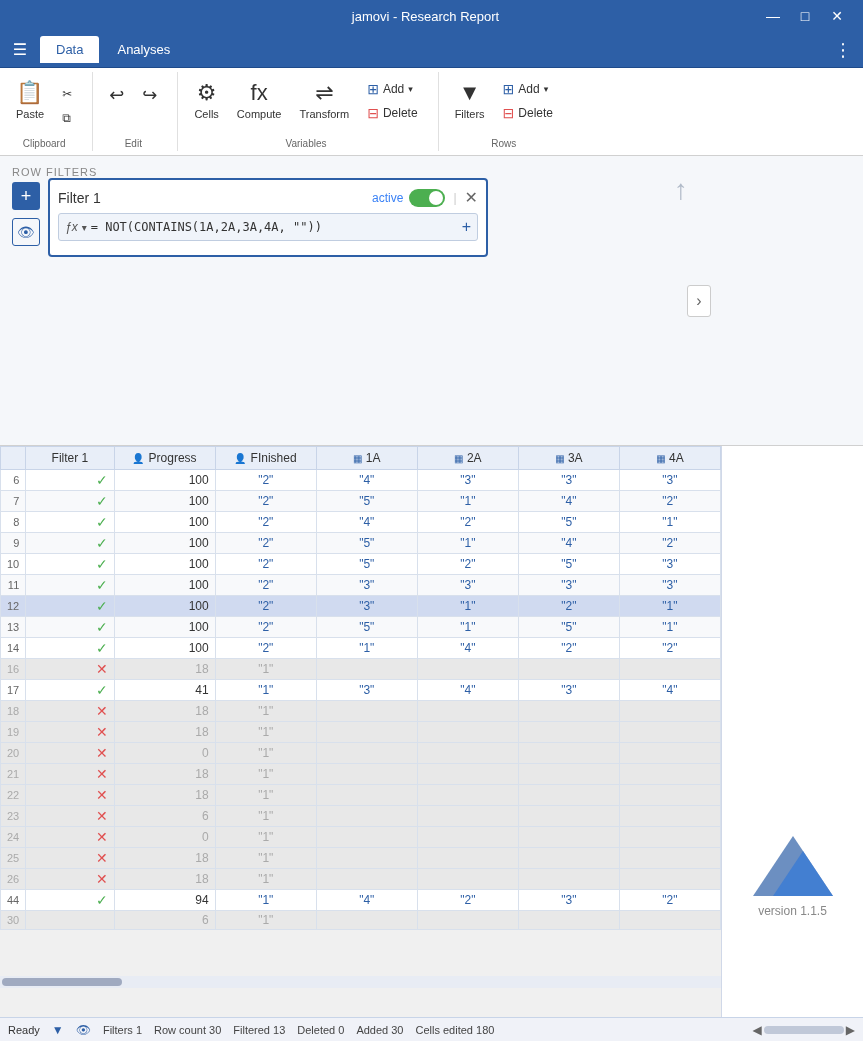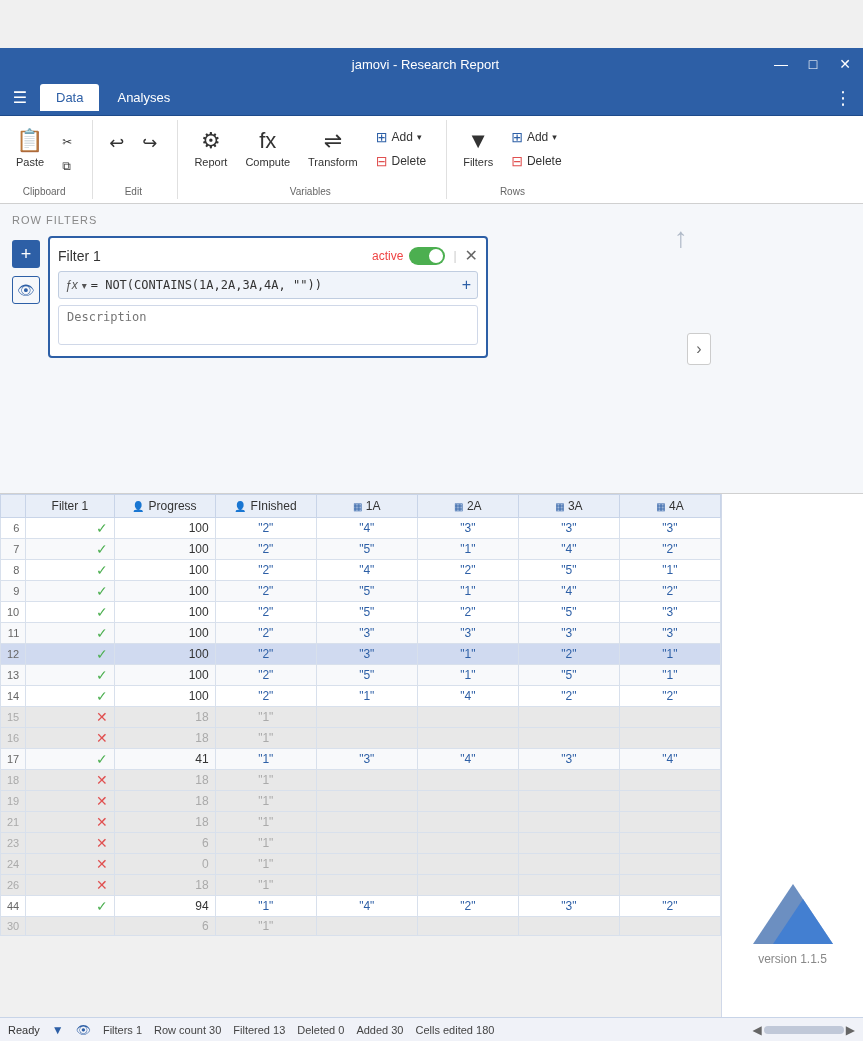--- a/index.html
+++ b/index.html
@@ -6,22 +6,21 @@
     body { font-family: 'Segoe UI', Arial, sans-serif; font-size: 12px; background: #f0f0f0; width: 863px; height: 1041px; overflow: hidden; }
 
     
     .title-bar {
       background: #2d5fa6;
       color: white;
       height: 32px;
       display: flex;
       align-items: center;
       justify-content: space-between;
-      padding: 0 4px;
-      margin-top: 48px;
+      padding: 0 12px;
     }
     .title-bar-title { flex: 1; text-align: center; font-size: 13px; }
     .title-bar-controls { display: flex; gap: 4px; }
     .title-btn {
       width: 28px; height: 28px;
       background: transparent;
       border: none;
       color: white;
       cursor: pointer;
       font-size: 14px;
@@ -111,21 +110,21 @@
       font-size: 12px;
       color: #333;
     }
     .add-del-group { display: flex; flex-direction: column; gap: 2px; margin-top: 2px; }
     .icon-add { color: #2d5fa6; font-size: 14px; }
     .icon-del { color: #e05050; font-size: 14px; }
     .filter-panel-title {
       font-size: 11px;
       color: #888;
       letter-spacing: 1px;
-      margin-bottom: 10px;
+      margin-bottom: 0;
       text-transform: uppercase;
     }
     .filter-panel-inner { display: flex; gap: 8px; }
     .filter-side-buttons { display: flex; flex-direction: column; gap: 8px; align-items: center; padding-top: 4px; }
     .filter-add-btn {
       width: 28px; height: 28px;
       background: #2d5fa6; color: white;
       border: none; border-radius: 3px;
       font-size: 18px; cursor: pointer;
       display: flex; align-items: center; justify-content: center;
@@ -145,21 +144,21 @@
       width: 440px;
     }
     .filter-card-header {
       display: flex;
       align-items: center;
       justify-content: space-between;
       margin-bottom: 6px;
     }
     .filter-name { font-size: 14px; font-weight: 500; color: #333; }
     .filter-active-area { display: flex; align-items: center; gap: 6px; }
-    .filter-active-label { font-size: 12px; color: #ef4444; margin-left: 20px; }
+    .filter-active-label { font-size: 12px; color: #3b82f6; margin-left: 20px; }
     .toggle-switch {
       width: 36px; height: 18px;
       background: #4CAF50;
       border-radius: 9px;
       position: relative;
       cursor: pointer;
     }
     .toggle-switch::after {
       content: '';
       position: absolute;
@@ -339,21 +338,21 @@
         <span style="font-size:18px;">↪</span>
       </button>
     </div>
     <div class="ribbon-group-label">Edit</div>
   </div>
 
   <div class="ribbon-group">
     <div class="ribbon-buttons">
       <button class="ribbon-btn">
         <span class="ribbon-icon">⚙</span>
-        <span>Report</span>
+        <span>Cells</span>
       </button>
       <button class="ribbon-btn">
         <span class="ribbon-icon">fx</span>
         <span>Compute</span>
       </button>
       <button class="ribbon-btn">
         <span class="ribbon-icon">⇌</span>
         <span>Transform</span>
       </button>
       <div class="add-del-group">
@@ -418,21 +417,20 @@
           <span style="color:#ccc;margin: 0 2px;">|</span>
           <button class="filter-close">✕</button>
         </div>
       </div>
       <div class="filter-formula-row">
         <span class="fx-label">ƒx</span>
         <span style="cursor:pointer;color:#555;font-size:10px;">▾</span>
         <span class="formula-text">= NOT(CONTAINS(1A,2A,3A,4A, ""))</span>
         <span class="formula-plus">+</span>
       </div>
-      <textarea class="filter-desc" placeholder="Description" style=""></textarea>
     </div>
   </div>
 
   <button style="position:absolute;right:152px;top:50%;transform:translateY(-50%);width:24px;height:32px;background:white;border:1px solid #ccc;border-radius:3px;cursor:pointer;display:flex;align-items:center;justify-content:center;color:#666;font-size:16px;">
     <span>›</span>
   </button>
 </div>
 
 <div class="main-area">
   <div class="grid-panel">
@@ -547,71 +545,81 @@
               <td class="row-num-col">14</td>
               <td class="filter-col"><span class="check-green">✓</span></td>
               <td style="text-align: right; color: rgb(51, 51, 51);">100</td>
               <td style="text-align: center; color: rgb(45, 95, 166);">"2"</td>
               <td style="text-align: center; color: rgb(45, 95, 166);">"1"</td>
               <td style="text-align: center; color: rgb(45, 95, 166);">"4"</td>
               <td style="text-align: center; color: rgb(45, 95, 166);">"2"</td>
               <td style="text-align: center; color: rgb(45, 95, 166);">"2"</td>
             </tr>
             <tr class="filtered-out">
-              <td class="row-num-col">15</td>
+              <td class="row-num-col">16</td>
               <td class="filter-col"><span class="check-red">✕</span></td>
               <td style="text-align: right; color: rgb(170, 170, 170);">18</td>
               <td style="text-align: center; color: rgb(170, 170, 170);">"1"</td>
               <td style="text-align: center; color: rgb(170, 170, 170);"></td>
               <td style="text-align: center; color: rgb(170, 170, 170);"></td>
               <td style="text-align: center; color: rgb(170, 170, 170);"></td>
               <td style="text-align: center; color: rgb(170, 170, 170);"></td>
             </tr>
-            <tr class="filtered-out">
-              <td class="row-num-col">16</td>
+            <tr>
+              <td class="row-num-col">17</td>
+              <td class="filter-col"><span class="check-green">✓</span></td>
+              <td style="text-align: right; color: rgb(51, 51, 51);">41</td>
+              <td style="text-align: center; color: rgb(45, 95, 166);">"1"</td>
+              <td style="text-align: center; color: rgb(45, 95, 166);">"3"</td>
+              <td style="text-align: center; color: rgb(45, 95, 166);">"4"</td>
+              <td style="text-align: center; color: rgb(45, 95, 166);">"3"</td>
+              <td style="text-align: center; color: rgb(45, 95, 166);">"4"</td>
+            </tr>
+            <tr class="filtered-out">
+              <td class="row-num-col">18</td>
               <td class="filter-col"><span class="check-red">✕</span></td>
               <td style="text-align: right; color: rgb(170, 170, 170);">18</td>
               <td style="text-align: center; color: rgb(170, 170, 170);">"1"</td>
               <td style="text-align: center; color: rgb(170, 170, 170);"></td>
               <td style="text-align: center; color: rgb(170, 170, 170);"></td>
               <td style="text-align: center; color: rgb(170, 170, 170);"></td>
               <td style="text-align: center; color: rgb(170, 170, 170);"></td>
             </tr>
-            <tr>
-              <td class="row-num-col">17</td>
-              <td class="filter-col"><span class="check-green">✓</span></td>
-              <td style="text-align: right; color: rgb(51, 51, 51);">41</td>
-              <td style="text-align: center; color: rgb(45, 95, 166);">"1"</td>
-              <td style="text-align: center; color: rgb(45, 95, 166);">"3"</td>
-              <td style="text-align: center; color: rgb(45, 95, 166);">"4"</td>
-              <td style="text-align: center; color: rgb(45, 95, 166);">"3"</td>
-              <td style="text-align: center; color: rgb(45, 95, 166);">"4"</td>
-            </tr>
-            <tr class="filtered-out">
-              <td class="row-num-col">18</td>
+            <tr class="filtered-out">
+              <td class="row-num-col">19</td>
               <td class="filter-col"><span class="check-red">✕</span></td>
               <td style="text-align: right; color: rgb(170, 170, 170);">18</td>
               <td style="text-align: center; color: rgb(170, 170, 170);">"1"</td>
               <td style="text-align: center; color: rgb(170, 170, 170);"></td>
               <td style="text-align: center; color: rgb(170, 170, 170);"></td>
               <td style="text-align: center; color: rgb(170, 170, 170);"></td>
               <td style="text-align: center; color: rgb(170, 170, 170);"></td>
             </tr>
             <tr class="filtered-out">
-              <td class="row-num-col">19</td>
+              <td class="row-num-col">20</td>
+              <td class="filter-col"><span class="check-red">✕</span></td>
+              <td style="text-align: right; color: rgb(170, 170, 170);">0</td>
+              <td style="text-align: center; color: rgb(170, 170, 170);">"1"</td>
+              <td style="text-align: center; color: rgb(170, 170, 170);"></td>
+              <td style="text-align: center; color: rgb(170, 170, 170);"></td>
+              <td style="text-align: center; color: rgb(170, 170, 170);"></td>
+              <td style="text-align: center; color: rgb(170, 170, 170);"></td>
+            </tr>
+            <tr class="filtered-out">
+              <td class="row-num-col">21</td>
               <td class="filter-col"><span class="check-red">✕</span></td>
               <td style="text-align: right; color: rgb(170, 170, 170);">18</td>
               <td style="text-align: center; color: rgb(170, 170, 170);">"1"</td>
               <td style="text-align: center; color: rgb(170, 170, 170);"></td>
               <td style="text-align: center; color: rgb(170, 170, 170);"></td>
               <td style="text-align: center; color: rgb(170, 170, 170);"></td>
               <td style="text-align: center; color: rgb(170, 170, 170);"></td>
             </tr>
             <tr class="filtered-out">
-              <td class="row-num-col">21</td>
+              <td class="row-num-col">22</td>
               <td class="filter-col"><span class="check-red">✕</span></td>
               <td style="text-align: right; color: rgb(170, 170, 170);">18</td>
               <td style="text-align: center; color: rgb(170, 170, 170);">"1"</td>
               <td style="text-align: center; color: rgb(170, 170, 170);"></td>
               <td style="text-align: center; color: rgb(170, 170, 170);"></td>
               <td style="text-align: center; color: rgb(170, 170, 170);"></td>
               <td style="text-align: center; color: rgb(170, 170, 170);"></td>
             </tr>
             <tr class="filtered-out">
               <td class="row-num-col">23</td>
@@ -620,20 +628,30 @@
               <td style="text-align: center; color: rgb(170, 170, 170);">"1"</td>
               <td style="text-align: center; color: rgb(170, 170, 170);"></td>
               <td style="text-align: center; color: rgb(170, 170, 170);"></td>
               <td style="text-align: center; color: rgb(170, 170, 170);"></td>
               <td style="text-align: center; color: rgb(170, 170, 170);"></td>
             </tr>
             <tr class="filtered-out">
               <td class="row-num-col">24</td>
               <td class="filter-col"><span class="check-red">✕</span></td>
               <td style="text-align: right; color: rgb(170, 170, 170);">0</td>
+              <td style="text-align: center; color: rgb(170, 170, 170);">"1"</td>
+              <td style="text-align: center; color: rgb(170, 170, 170);"></td>
+              <td style="text-align: center; color: rgb(170, 170, 170);"></td>
+              <td style="text-align: center; color: rgb(170, 170, 170);"></td>
+              <td style="text-align: center; color: rgb(170, 170, 170);"></td>
+            </tr>
+            <tr class="filtered-out">
+              <td class="row-num-col">25</td>
+              <td class="filter-col"><span class="check-red">✕</span></td>
+              <td style="text-align: right; color: rgb(170, 170, 170);">18</td>
               <td style="text-align: center; color: rgb(170, 170, 170);">"1"</td>
               <td style="text-align: center; color: rgb(170, 170, 170);"></td>
               <td style="text-align: center; color: rgb(170, 170, 170);"></td>
               <td style="text-align: center; color: rgb(170, 170, 170);"></td>
               <td style="text-align: center; color: rgb(170, 170, 170);"></td>
             </tr>
             <tr class="filtered-out">
               <td class="row-num-col">26</td>
               <td class="filter-col"><span class="check-red">✕</span></td>
               <td style="text-align: right; color: rgb(170, 170, 170);">18</td>

